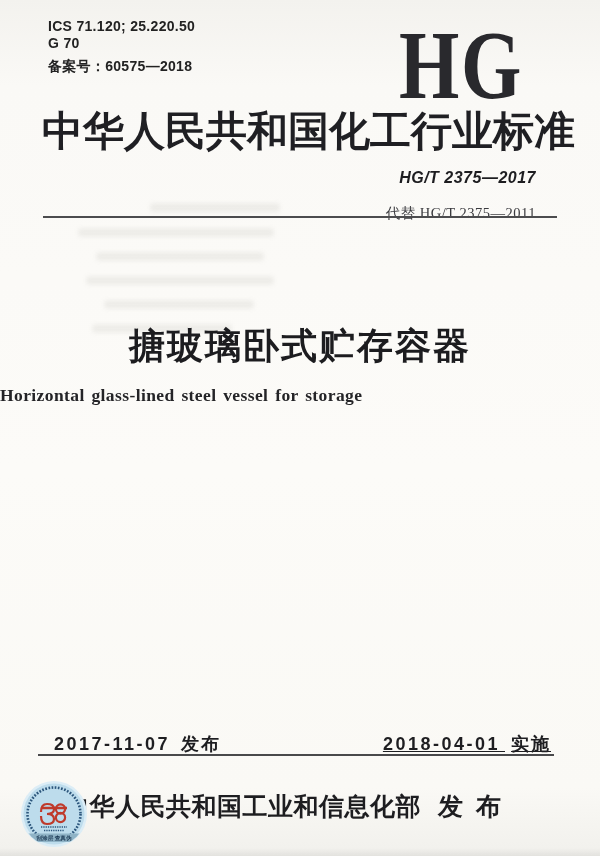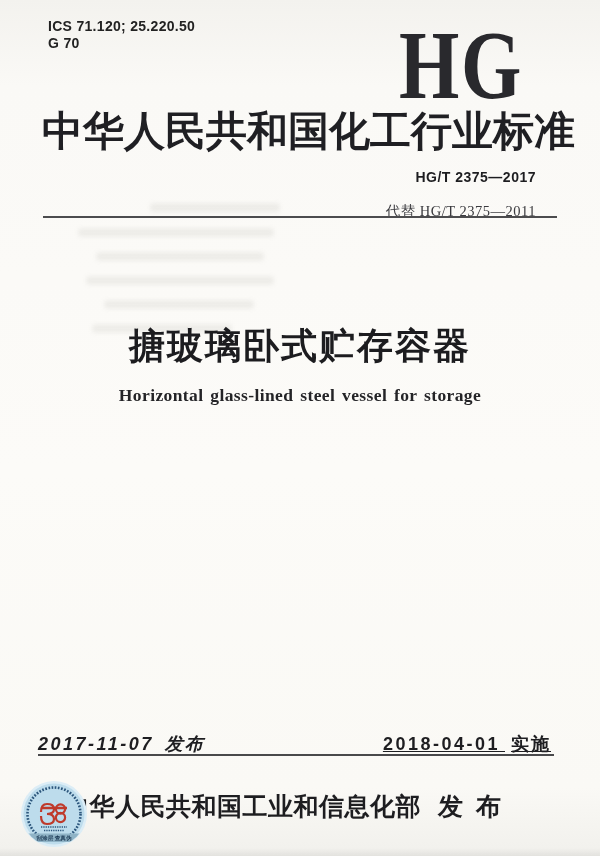--- a/index.html
+++ b/index.html
@@ -14,38 +14,38 @@
   .codes .record{margin-top:6px;}
   
   .hg{position:absolute;left:399px;top:20px;font-family:"Liberation Serif","DejaVu Serif",serif;
       font-weight:700;font-size:97px;line-height:92px;color:#29292d;
       transform:scaleX(.8);transform-origin:left top;letter-spacing:2px;}
   
   .std-name{position:absolute;left:42px;top:104px;width:504px;display:flex;justify-content:space-between;
             font-weight:700;font-size:41px;color:#1f1f23;}
   
   .std-no-wrap{position:absolute;right:64px;top:169px;text-align:right;}
-  .std-no{font-family:"Liberation Sans","DejaVu Sans",sans-serif;font-weight:700;font-size:14px;color:#1d1d20;letter-spacing:.5px;}
+  .std-no{font-family:"Liberation Sans","DejaVu Sans",sans-serif;font-weight:700;font-size:16px;color:#1d1d20;letter-spacing:.5px;font-style:italic;}
   .replaces{margin-top:17px;font-size:14.5px;color:#3a3a3e;letter-spacing:.5px;}
   
   .rule{position:absolute;height:2px;background:#4c4c4e;}
   .rule-top{left:43px;top:216px;width:514px;}
   .rule-bottom{left:38px;top:754px;width:516px;background:#49494b;}
   
   .title-cn{position:absolute;left:0;top:322px;width:600px;text-align:center;
             font-family:"Liberation Sans","DejaVu Sans",sans-serif;font-weight:700;
             font-size:36px;letter-spacing:2px;color:#1c1c1f;}
-  .title-en{position:absolute;left:0;top:385px;width:600px;text-align:center;
+  .title-en{position:absolute;left:0;top:385px;width:600px;text-align:left;
             font-weight:700;font-size:17.5px;letter-spacing:.4px;color:#242427;word-spacing:2px;}
   
   .date{position:absolute;top:732px;font-family:"Liberation Sans","DejaVu Sans",sans-serif;
         font-weight:700;font-size:18px;color:#1e1e21;white-space:nowrap;}
   .date .num{letter-spacing:2.5px;}
   .date .lbl{margin-left:6px;letter-spacing:2px;}
-  .date-left{left:38px;font-style:italic;}
+  .date-left{left:54px;}
   .date-right{right:49px;text-decoration:underline;}
   
   .publisher{position:absolute;left:289px;top:790px;transform:translateX(-50%);white-space:nowrap;
              font-weight:700;font-size:25px;color:#1d1d20;letter-spacing:.5px;}
   .publisher .fabu{margin-left:17px;letter-spacing:13px;}
   
   .seal{position:absolute;left:19px;top:779px;width:70px;height:70px;}
   
   .bleed{position:absolute;height:9px;border-radius:4px;background:rgba(128,126,114,.10);filter:blur(2px);}
   .b1{left:150px;top:203px;width:130px;}
@@ -65,20 +65,21 @@
   <div class="bleed b1"></div>
   <div class="bleed b2"></div>
   <div class="bleed b3"></div>
   <div class="bleed b4"></div>
   <div class="bleed b5"></div>
   <div class="bleed b6"></div>
 
   <div class="codes">
     <div>ICS 71.120; 25.220.50</div>
     <div>G 70</div>
+    <div class="record">备案号：60575—2018</div>
   </div>
 
   <div class="hg">HG</div>
 
   <div class="std-name">
       <span>中</span>
       <span>华</span>
       <span>人</span>
       <span>民</span>
       <span>共</span>

